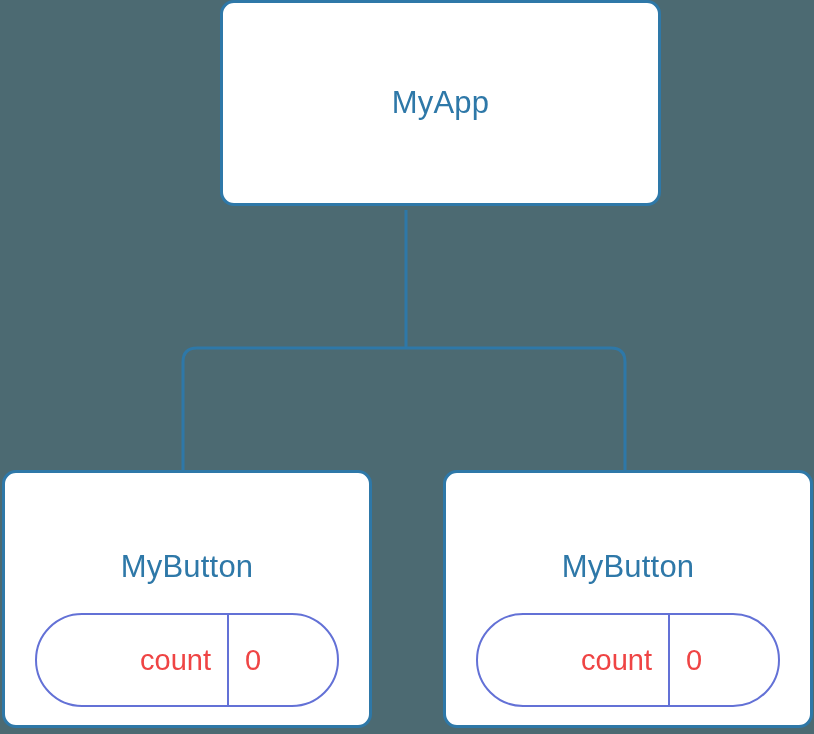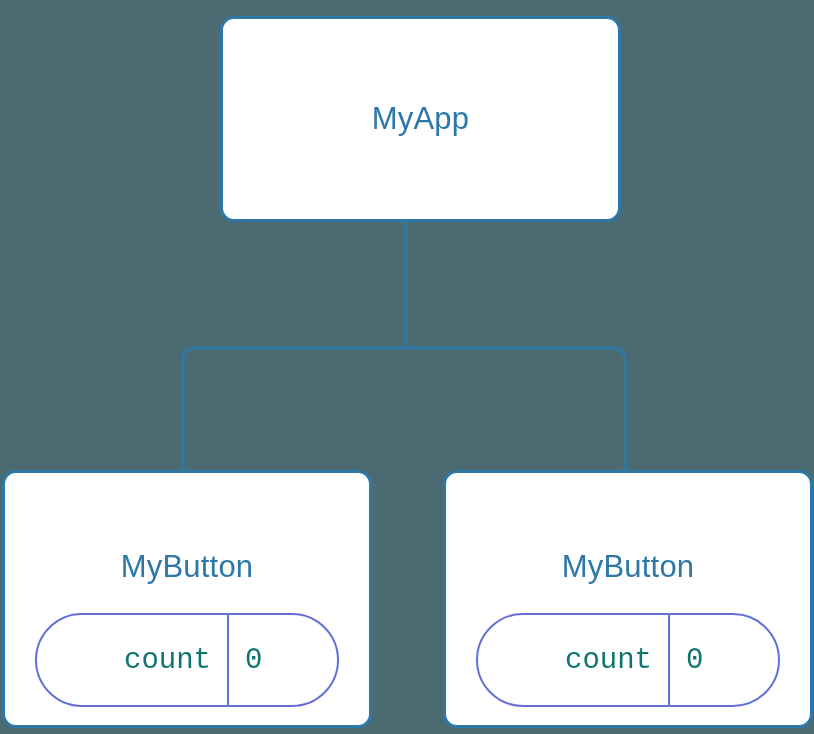--- a/index.html
+++ b/index.html
@@ -41,22 +41,22 @@
   .node-title {
     color: #2e78a8;
     font-size: 31px;
     font-weight: 400;
     letter-spacing: 0.2px;
     white-space: nowrap;
   }
   
   #node-root {
     left: 220px;
-    top: 16px;
-    width: 401px;
+    top: 0;
+    width: 441px;
     height: 206px;
     justify-content: center;
   }
   
   #node-child-0 {
     left: 2px;
     top: 470px;
     width: 370px;
     height: 258px;
   }
@@ -90,26 +90,25 @@
   .pill-val {
     display: flex;
     align-items: center;
     justify-content: flex-start;
     padding: 0 44px 0 16px;
     min-width: 48px;
     border-left: 2px solid #6371d6;
   }
   .pill-key span,
   .pill-val span {
-    color: #0f766e;
+    color: #ef4444;
     font-size: 29px;
     font-weight: 400;
     line-height: 1;
     white-space: nowrap;
-    font-family: Liberation Mono, monospace;
   }
 </style>
 </head>
 <body>
 
 <div id="stage">
 
   <svg id="edges" viewBox="0 0 814 734" width="814" height="734" aria-hidden="true">
 
     <path d="M 406 210 L 406 348" fill="none" stroke="#2e78a8" stroke-width="3"></path>

